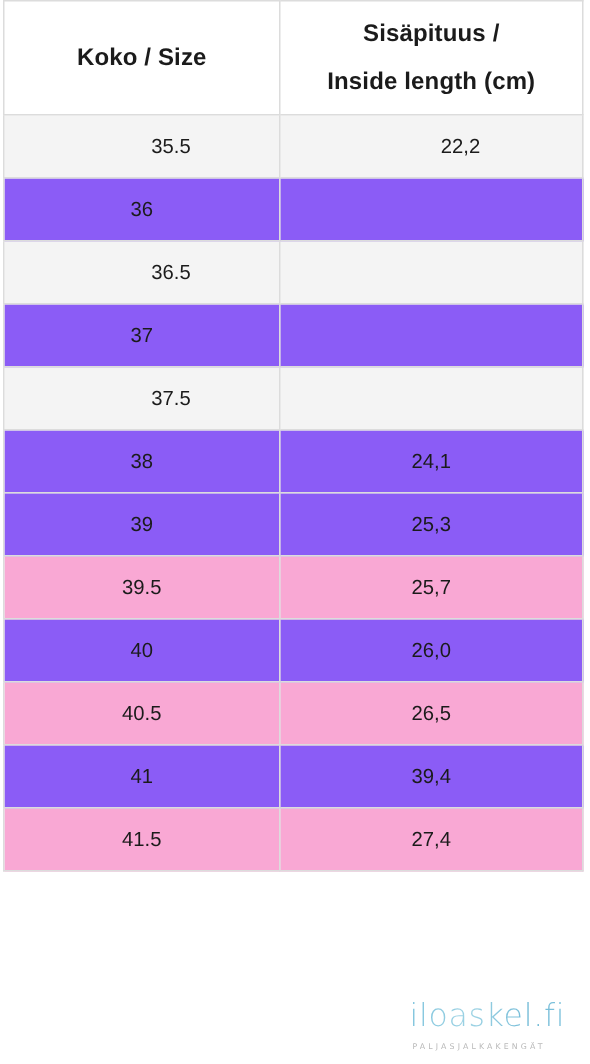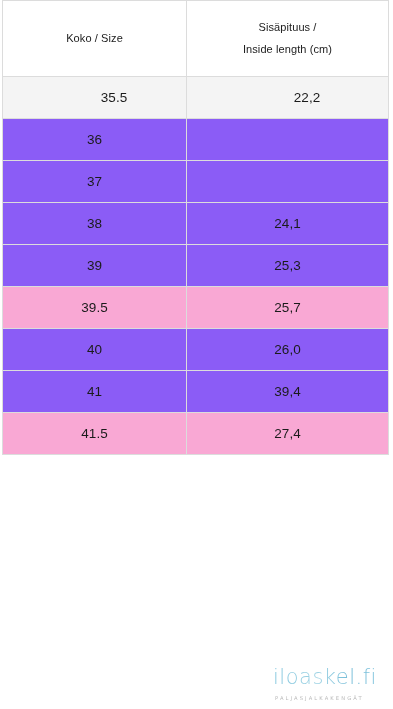--- a/index.html
+++ b/index.html
@@ -40,22 +40,22 @@
     border: 1px solid #dcdcdc;
     text-align: center;
     vertical-align: middle;
     color: #1b1b1b;
     padding: 0;
   }
 
   table.size-table thead th {
     height: 75px;
     background: #ffffff;
-    font-size: 11px;
-    font-weight: normal;
+    font-size: 16px;
+    font-weight: bold;
     line-height: 1.95;
     letter-spacing: 0.1px;
   }
 
   table.size-table tbody td {
     height: 41px;
     font-size: 13.5px;
     font-weight: normal;
     background: #8b5cf6;
   }
@@ -127,39 +127,51 @@
     </thead>
     <tbody id="table-body">
         <tr class="shade-light">
           <td>35.5</td>
           <td>22,2</td>
         </tr>
         <tr>
           <td>36</td>
           <td></td>
         </tr>
+        <tr class="shade-light">
+          <td>36.5</td>
+          <td></td>
+        </tr>
         <tr>
           <td>37</td>
+          <td></td>
+        </tr>
+        <tr class="shade-light">
+          <td>37.5</td>
           <td></td>
         </tr>
         <tr>
           <td>38</td>
           <td>24,1</td>
         </tr>
         <tr>
           <td>39</td>
           <td>25,3</td>
         </tr>
         <tr class="shade-dark">
           <td>39.5</td>
           <td>25,7</td>
         </tr>
         <tr>
           <td>40</td>
           <td>26,0</td>
+        </tr>
+        <tr class="shade-dark">
+          <td>40.5</td>
+          <td>26,5</td>
         </tr>
         <tr>
           <td>41</td>
           <td>39,4</td>
         </tr>
         <tr class="shade-dark">
           <td>41.5</td>
           <td>27,4</td>
         </tr>
       </tbody>

